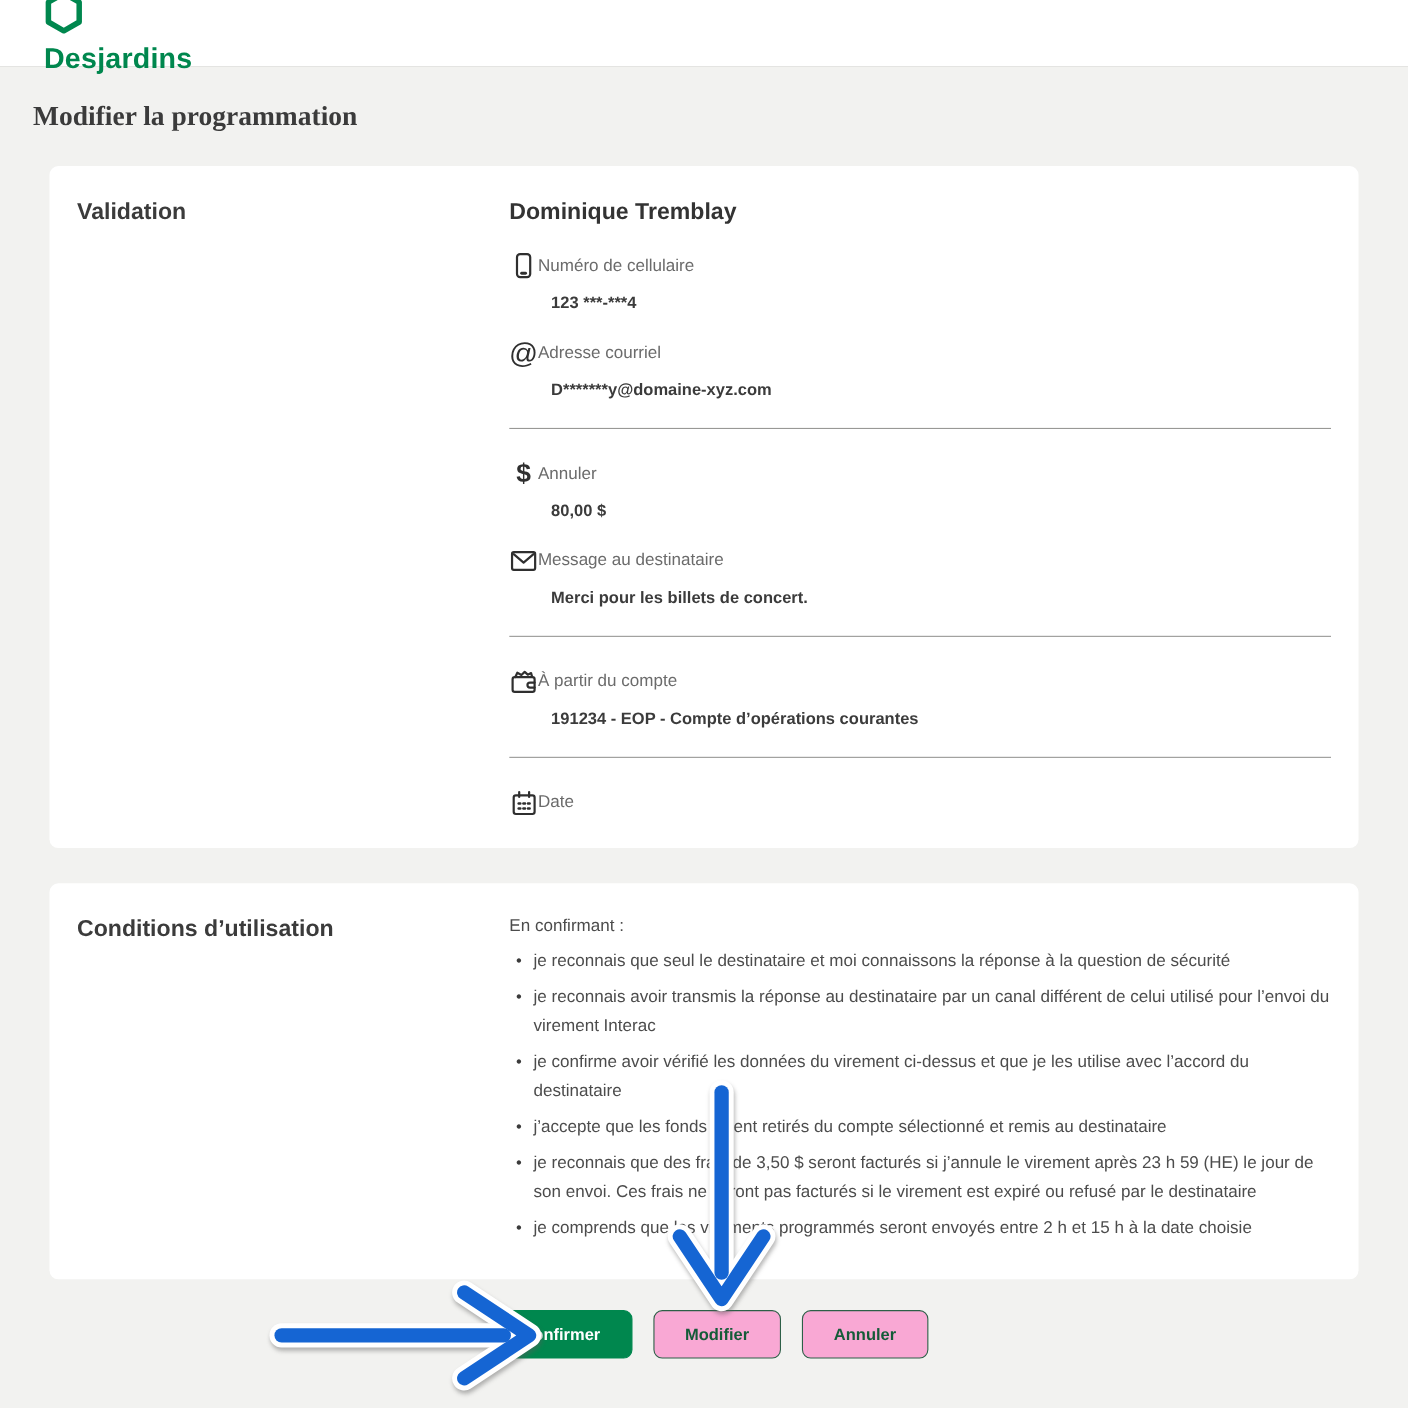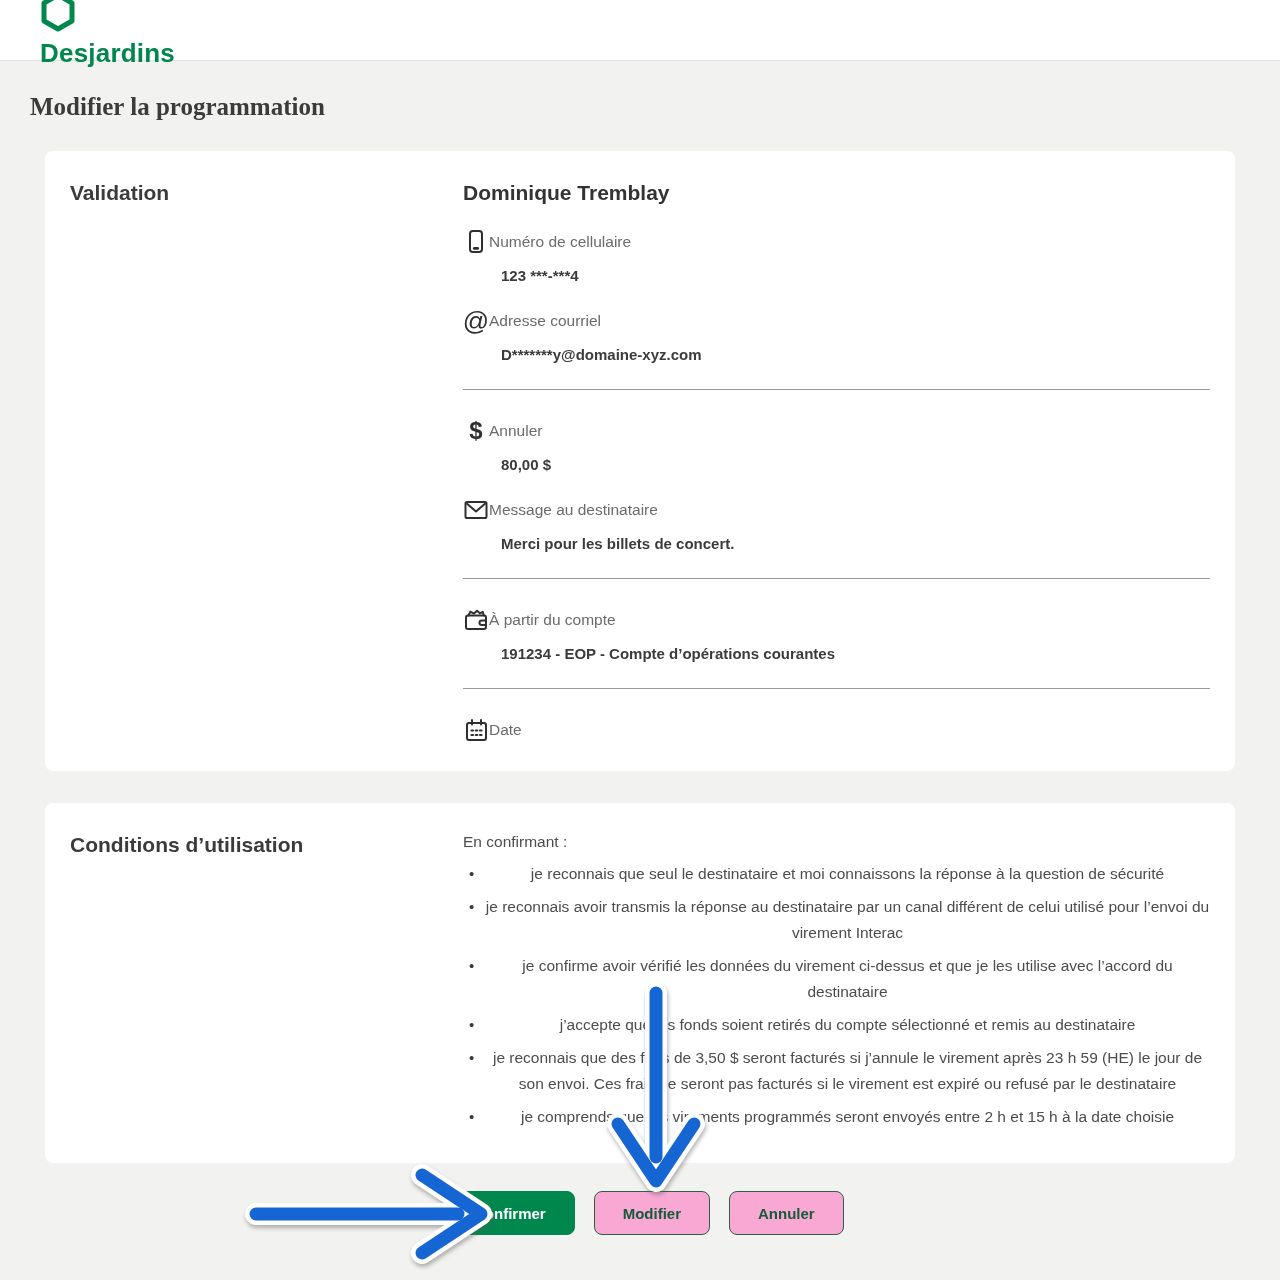--- a/index.html
+++ b/index.html
@@ -39,21 +39,21 @@
   .field-head { display: flex; align-items: center; min-height: 30px; }
   .field-icon { width: 26px; display: flex; justify-content: center; align-items: center; color: #2f2f2f; flex: 0 0 26px; }
   .field-icon svg { stroke: #2f2f2f; fill: none; stroke-width: 2; stroke-linecap: round; stroke-linejoin: round; }
   .glyph-icon { font-size: 26px; font-weight: 600; color: #2f2f2f; line-height: 1; }
   .field-label { font-size: 15.5px; color: #6b6b6b; }
   .field-value { font-size: 15px; font-weight: 700; color: #3b3b3b; margin: 10px 0 0 38px; }
   .field-value2 { font-size: 15.5px; font-weight: 400; color: #4a4a4a; margin: 7px 0 0 38px; }
   .divider { border: none; border-top: 1px solid #989896; margin: 26px 0 26px 0; }
   
   .conditions-intro { font-size: 15.5px; color: #4c4c4c; margin-bottom: 10px; }
-  .conditions-list { list-style: none; margin-left: 6px; text-align: center; }
+  .conditions-list { list-style: none; margin-left: 6px; }
   .conditions-list li {
     font-size: 15.5px; color: #4c4c4c; line-height: 26px;
     padding-left: 16px; position: relative; margin-bottom: 7px;
   }
   .conditions-list li::before {
     content: "•"; position: absolute; left: 0; top: 0; color: #3b3b3b; font-size: 15px;
   }
   
   .actions-row { display: flex; gap: 19px; margin: 28px 0 0 445px; }
   .btn {

